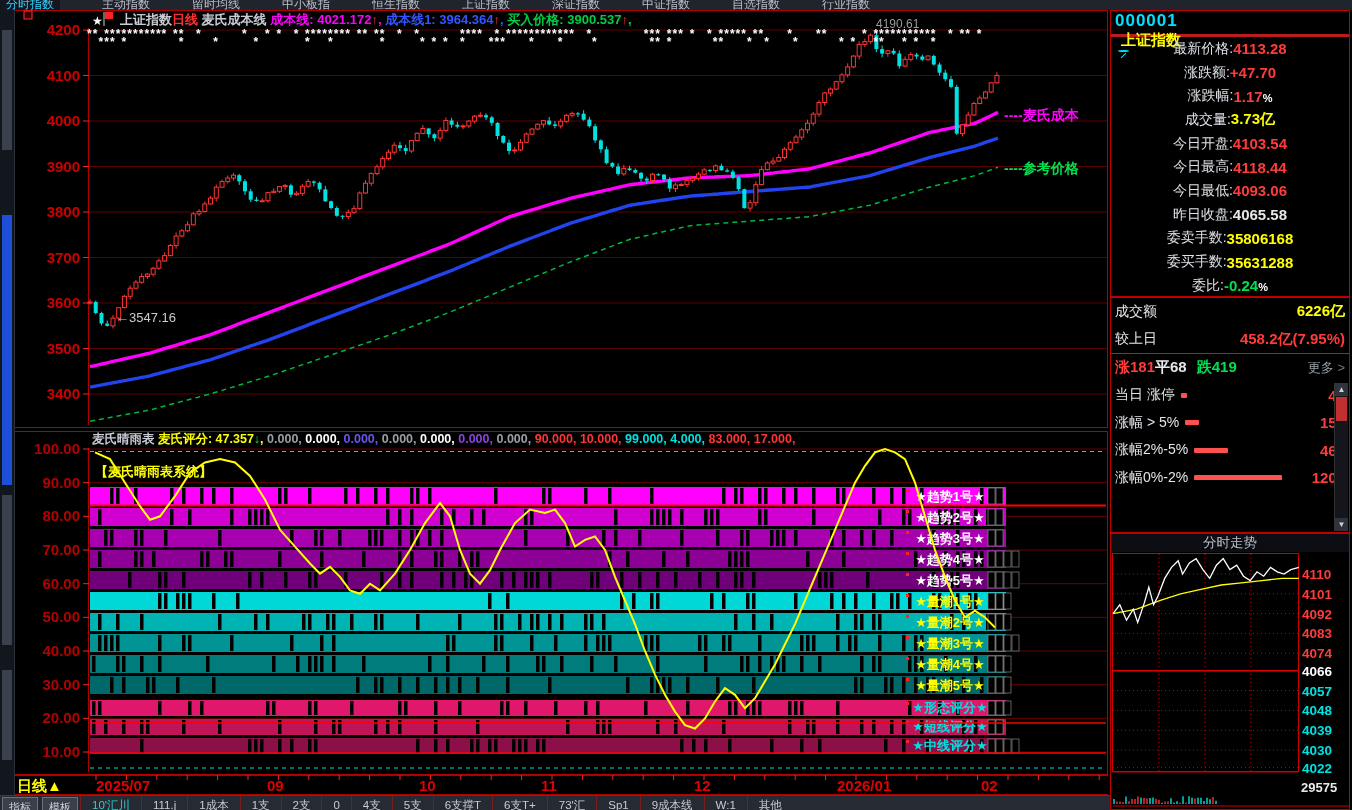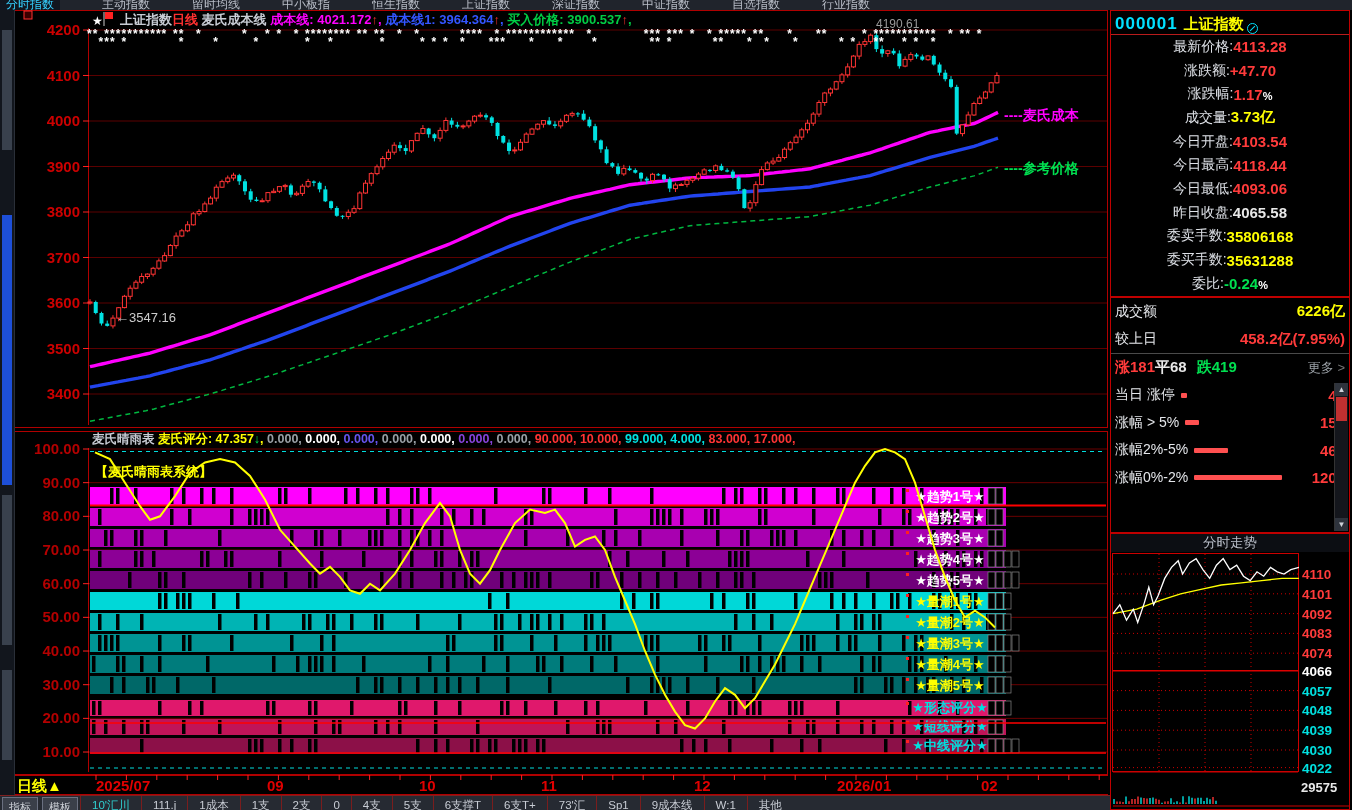--- a/index.html
+++ b/index.html
@@ -30,21 +30,21 @@
 
   
   #periodLbl{position:absolute;left:17px;top:777px;z-index:4;font-size:15px;font-weight:bold;color:#ffff00;}
 
   
   #rpanel{position:absolute;left:1110px;top:10px;width:242px;height:800px;background:#000;z-index:4;}
   .rsec{position:absolute;left:0;width:240px;border:1px solid #c00000;box-sizing:border-box;background:#000;}
   #rquote{top:0;height:287px;}
   #rmarket{top:287px;height:236px;}
   #rminute{top:523px;height:277px;text-decoration:underline;}
-  .rtitle{height:23px;border-bottom:1px solid #b91c1c;display:flex;align-items:flex-end;padding-left:4px;white-space:nowrap;}
+  .rtitle{height:23px;border-bottom:3px solid #b91c1c;display:flex;align-items:flex-start;padding-left:4px;white-space:nowrap;flex-direction:column;}
   .rcode{color:#00e0ff;font-size:17px;font-weight:bold;letter-spacing:1px;}
   .rname{color:#ffff00;font-size:15px;font-weight:bold;margin-left:6px;}
   .rinfo{width:9px;height:9px;border:1px solid #00e0ff;border-radius:50%;margin-left:3px;position:relative;}
   .rinfo:after{content:"";position:absolute;left:1px;top:3.5px;width:7px;height:1px;background:#00e0ff;transform:rotate(-45deg);}
   .qrow{display:flex;justify-content:center;align-items:center;height:23.7px;padding:0 4px;}
   .qlab{color:#dde0e6;font-size:14px;}
   .qval{font-size:15px;font-weight:bold;}
   .qsuf{color:#fff;font-size:11px;font-weight:bold;}
   .mtabs{display:flex;height:22px;border-bottom:1px solid #c00000;background:#0c0e13;}
   .mtab{flex:1;text-align:center;line-height:22px;font-size:13.5px;color:#b9bec8;}

